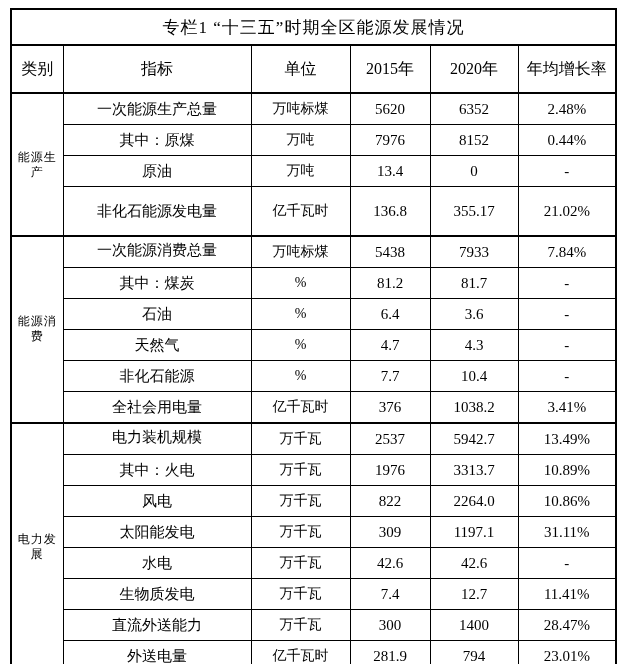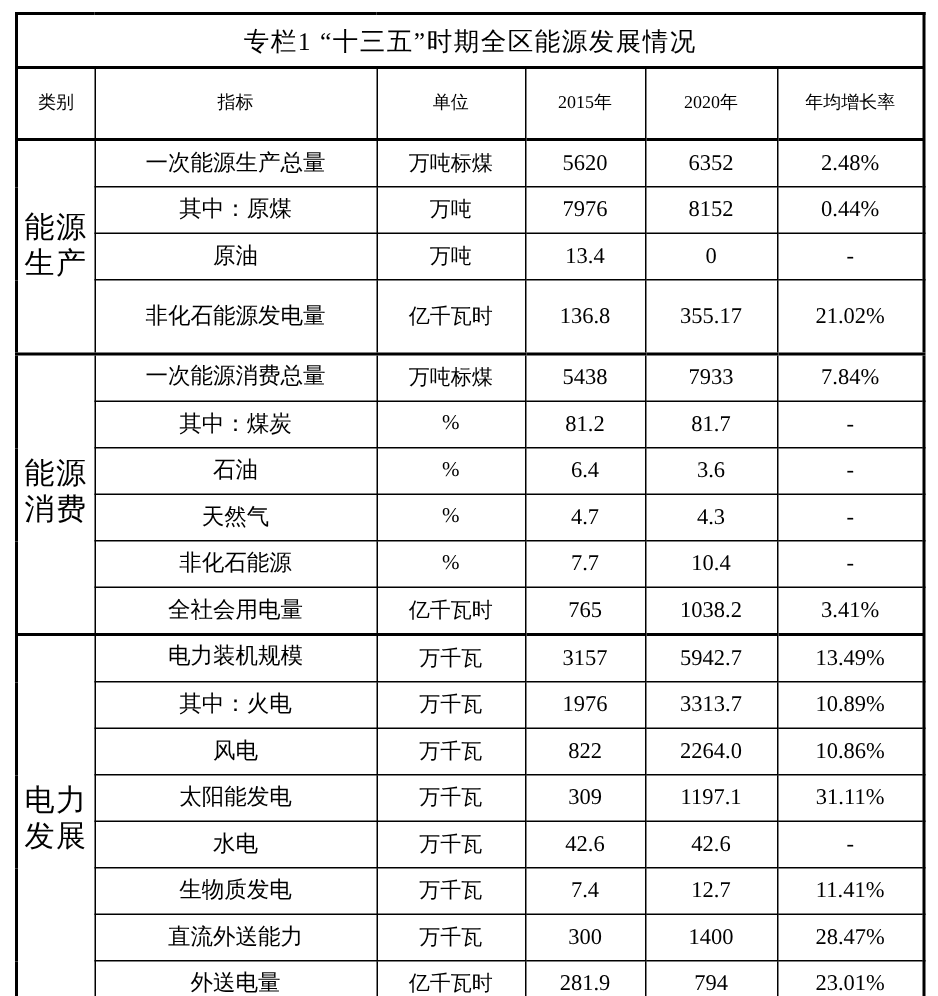--- a/index.html
+++ b/index.html
@@ -34,28 +34,28 @@
     padding: 0;
   }
   .title-cell {
     font-size: 17px;
     font-weight: bold;
     letter-spacing: 1px;
     height: 34px;
     border-bottom: 2px solid #000 !important;
   }
   .head-cell {
-    font-size: 12px;
+    font-size: 16px;
     font-weight: bold;
     height: 46px;
     line-height: 1.15;
     border-bottom: 2px solid #000 !important;
   }
   .cat-cell {
-    font-size: 20px;
+    font-size: 12px;
     font-weight: bold;
     line-height: 1.18;
     letter-spacing: 1px;
     border-right: 1px solid #000;
   }
   .cat-sep {
     border-top: 2px solid #000 !important;
     font-family: Liberation Mono, monospace;
   }
   td.label {
@@ -171,30 +171,30 @@
       <tr>
         <td class="label">非化石能源</td>
         <td class="unit">%</td>
         <td class="num">7.7</td>
         <td class="num">10.4</td>
         <td class="num">-</td>
       </tr>
       <tr>
         <td class="label">全社会用电量</td>
         <td class="unit">亿千瓦时</td>
-        <td class="num">765</td>
+        <td class="num">376</td>
         <td class="num">1038.2</td>
         <td class="num">3.41%</td>
       </tr>
 
       <tr>
         <td class="cat-cell cat-sep" rowspan="8">电力发展</td>
         <td class="label cat-sep">电力装机规模</td>
         <td class="unit cat-sep">万千瓦</td>
-        <td class="num cat-sep">3157</td>
+        <td class="num cat-sep">2537</td>
         <td class="num cat-sep">5942.7</td>
         <td class="num cat-sep">13.49%</td>
       </tr>
       <tr>
         <td class="label">其中：火电</td>
         <td class="unit">万千瓦</td>
         <td class="num">1976</td>
         <td class="num">3313.7</td>
         <td class="num">10.89%</td>
       </tr>

